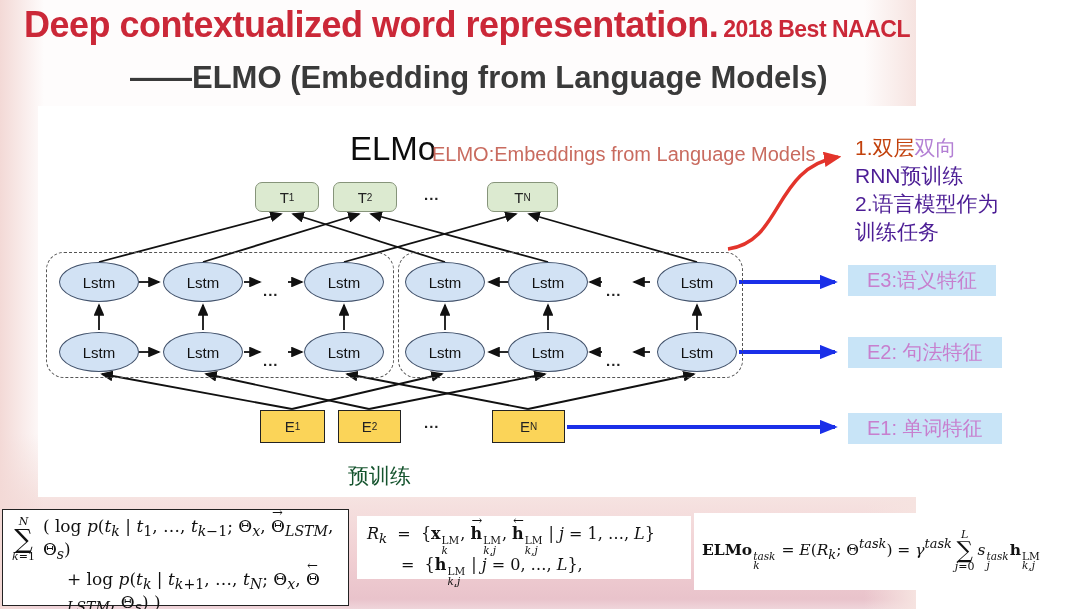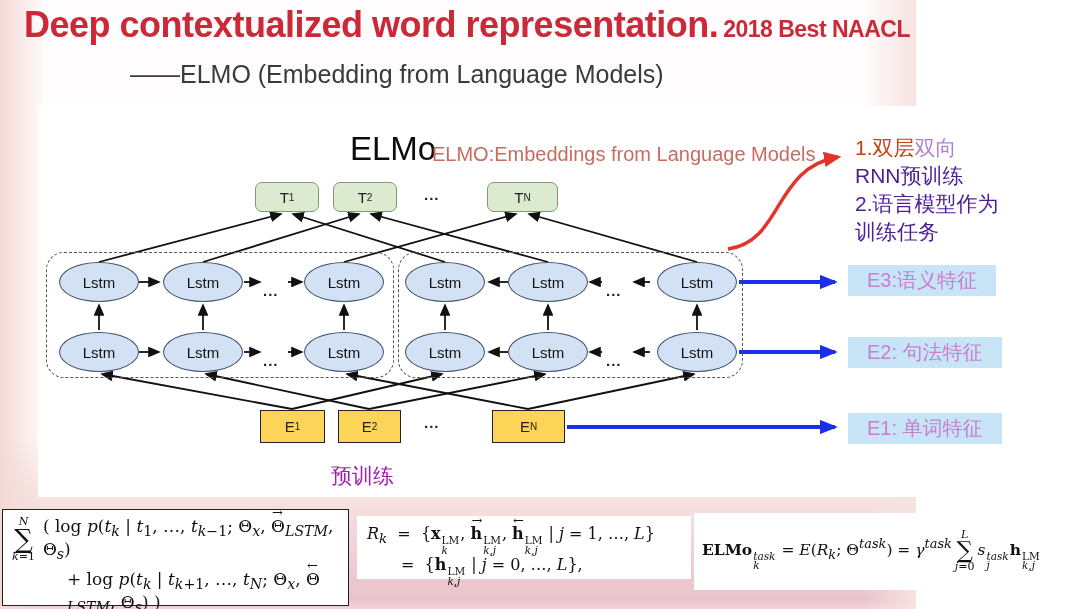--- a/index.html
+++ b/index.html
@@ -8,38 +8,38 @@
   .slide { position:relative; width:916px; height:609px;
     background:
       linear-gradient(to right, #f3d9d6 0, rgba(255,255,255,0) 44px),
       linear-gradient(to left, #f6e3e0 0, rgba(255,255,255,0) 52px),
       linear-gradient(to top, #efd5da 0, #e9c3cb 10px, #f0ced2 48px, #f6e3e1 112px, rgba(255,255,255,0) 175px),
       #fefcfc;
   }
   .title { position:absolute; left:24px; top:4px; color:#cb2838; font-weight:bold;
            font-size:36px; letter-spacing:-0.5px; white-space:nowrap; }
   .title .suffix { font-size:23px; margin-left:5px; }
-  .subtitle { position:absolute; left:130px; top:60px; color:#3a3a3a; font-weight:normal;
-              font-size:25px; white-space:nowrap; }
+  .subtitle { position:absolute; left:130px; top:60px; color:#3a3a3a; font-weight:bold;
+              font-size:31px; white-space:nowrap; }
   .panel { position:absolute; left:38px; top:106px; width:1005px; height:391px; background:#fff; }
   .panel svg { position:absolute; left:0; top:0; pointer-events:none; }
   .elmo-heading { position:absolute; left:312px; top:24px; font-size:33px; color:#0c0c0c; }
   .elmo-caption { position:absolute; left:394px; top:37px; font-size:20px; color:#c96b5f; white-space:nowrap; }
   .tbox { position:absolute; height:30px; background:#dcead0; border:1.5px solid #86947a;
           border-radius:7px; display:flex; align-items:center; justify-content:center;
           font-size:15px; color:#222; }
   .ebox { position:absolute; height:33px; background:#fbd458; border:1.6px solid #222;
           display:flex; align-items:center; justify-content:center; font-size:15px; color:#222; }
   .tbox sub, .ebox sub, .lstm sub { font-size:10px; }
   .lstm { position:absolute; width:80px; height:40px; background:#d2e2f4; border:1.6px solid #42526b;
           border-radius:50%; display:flex; align-items:center; justify-content:center;
           font-size:15px; color:#111; }
   .dashedbox { position:absolute; border:1.6px dashed #555; border-radius:18px; }
   .dots { position:absolute; font-size:15px; font-weight:bold; color:#222; letter-spacing:1px; }
-  .pretrain { position:absolute; left:293px; top:356px; font-size:21px; color:#a21caf; }
+  .pretrain { position:absolute; left:310px; top:356px; font-size:21px; color:#14532d; }
   .note { position:absolute; left:817px; top:28px; font-size:21px; line-height:28px; white-space:nowrap; }
   .nred { color:#c2410c; } .npurple { color:#b37fd4; } .ncyan { color:#4c1d95; }
   .efeat { position:absolute; left:810px; height:31px; background:#c8e4f7; color:#c77fce;
            font-size:20px; display:flex; align-items:center; padding:0 19px; white-space:nowrap; }
   .fbox { position:absolute; background:#fff; font-family:"DejaVu Serif","Liberation Serif",serif; color:#111; }
   .fbox1 { left:2px; top:509px; width:347px; height:97px; border:1.5px solid #222; padding:6px 2px 0 6px; font-size:17px; }
   .fbox2 { left:357px; top:516px; width:334px; height:63px; padding:8px 0 0 10px; font-size:16px; }
   .fbox3 { left:694px; top:513px; width:353px; height:77px; padding:16px 0 0 8px; font-size:15.5px; }
   .fbox i { font-style:italic; }
   .f1wrap { display:flex; align-items:flex-start; }

